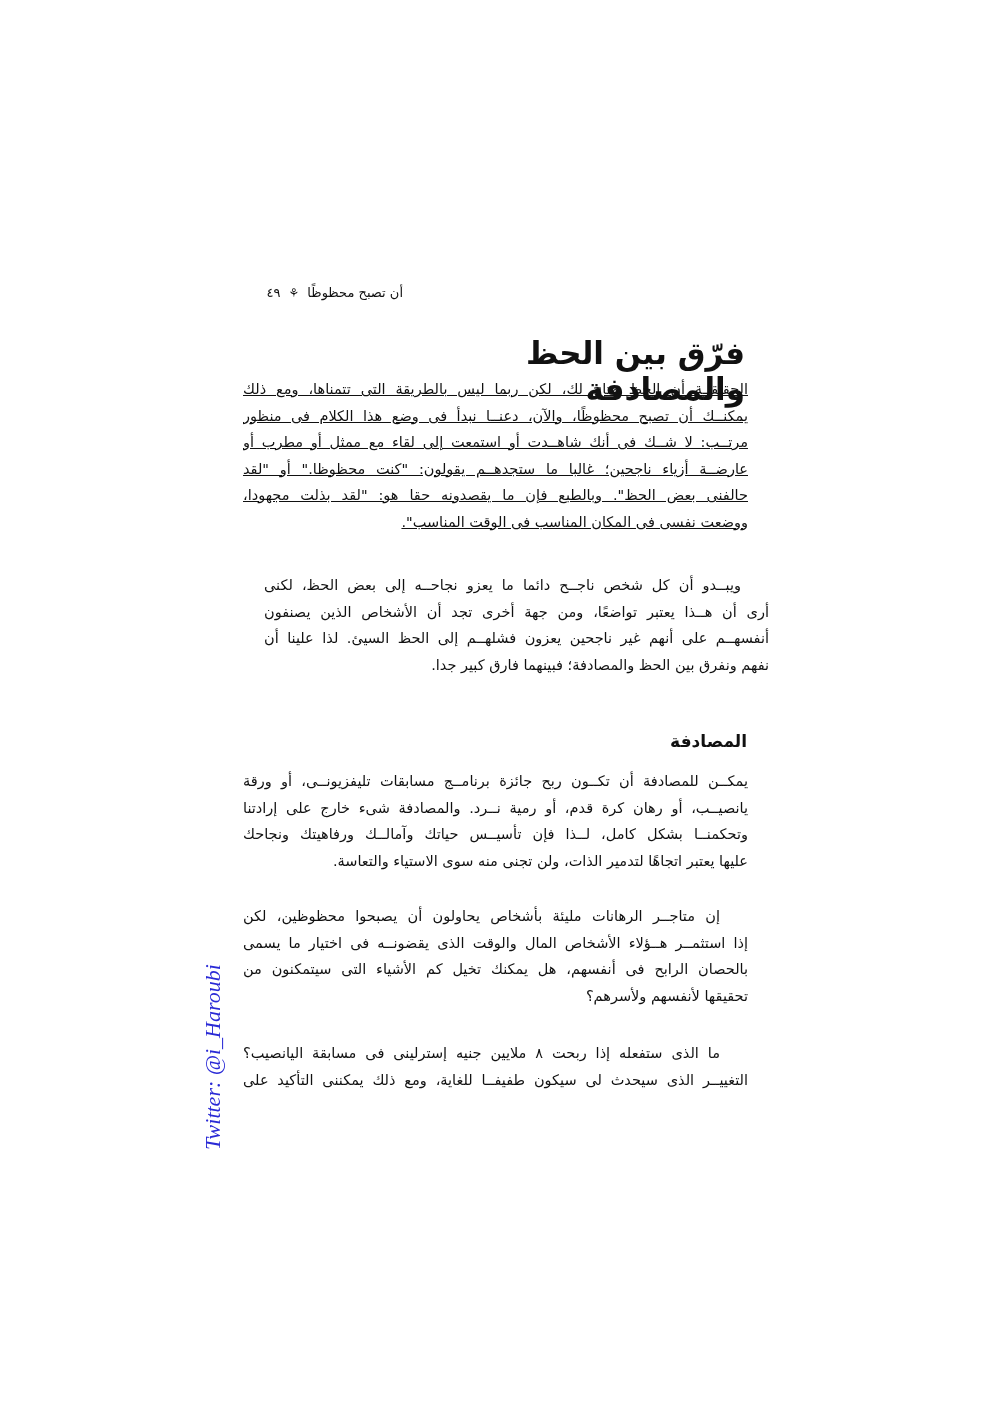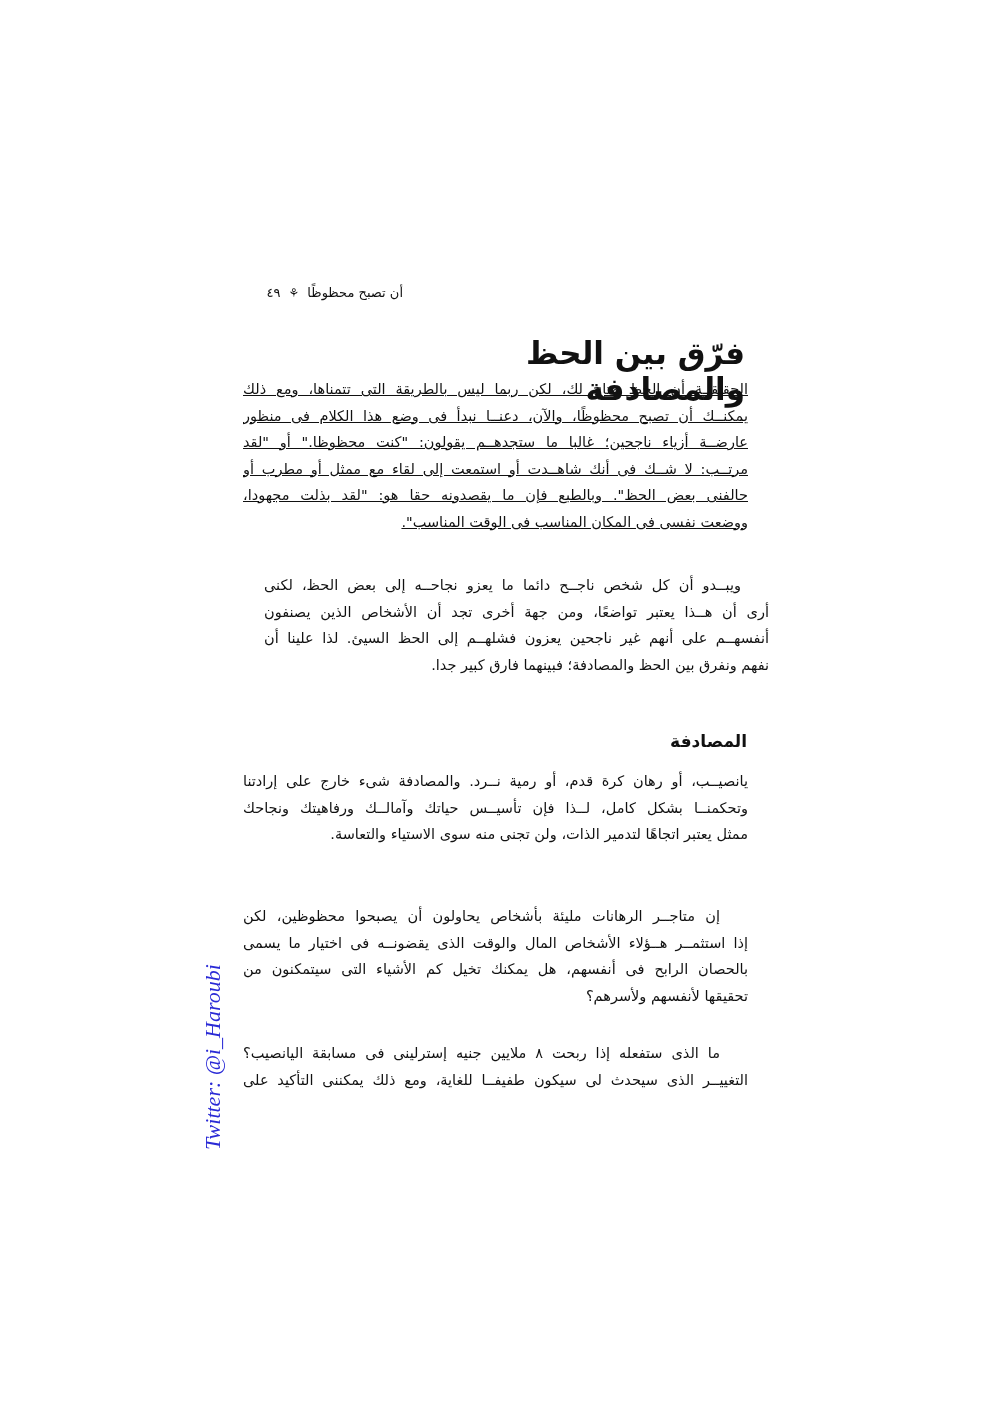--- a/index.html
+++ b/index.html
@@ -108,39 +108,40 @@
     <span class="rh-title">أن تصبح محظوظًا</span>
     <span class="rh-ornament">⚘</span>
     <span class="rh-page">٤٩</span>
   </div>
 
   <div class="chapter-title">فرّق بين الحظ والمصادفة</div>
 
   <div class="para" style="top:376px;text-decoration:underline;">
     <span class="line">الحقيقــة أن الحظ متاح لك، لكن ربما ليس بالطريقة التى تتمناها، ومع ذلك</span>
     <span class="line">يمكنــك أن تصبح محظوظًا، والآن، دعنــا نبدأ فى وضع هذا الكلام فى منظور</span>
+    <span class="line">مرتــب: لا شــك فى أنك شاهــدت أو استمعت إلى لقاء مع ممثل أو مطرب أو</span>
     <span class="line">عارضــة أزياء ناجحين؛ غالبا ما ستجدهــم يقولون: "كنت محظوظا." أو "لقد</span>
-    <span class="line">مرتــب: لا شــك فى أنك شاهــدت أو استمعت إلى لقاء مع ممثل أو مطرب أو</span>
     <span class="line">حالفنى بعض الحظ". وبالطبع فإن ما يقصدونه حقا هو: "لقد بذلت مجهودا،</span>
     <span class="line last">ووضعت نفسى فى المكان المناسب فى الوقت المناسب".</span>
   </div>
 
   <div class="para" style="top:572px;margin-left:21px;">
     <span class="line indent">ويبــدو أن كل شخص ناجــح دائما ما يعزو نجاحــه إلى بعض الحظ، لكنى</span>
     <span class="line">أرى أن هــذا يعتبر تواضعًا، ومن جهة أخرى تجد أن الأشخاص الذين يصنفون</span>
     <span class="line">أنفسهــم على أنهم غير ناجحين يعزون فشلهــم إلى الحظ السيئ. لذا علينا أن</span>
     <span class="line last">نفهم ونفرق بين الحظ والمصادفة؛ فبينهما فارق كبير جدا.</span>
   </div>
 
   <div class="section-title">المصادفة</div>
 
   <div class="para" style="top:768px;">
+    <span class="line">يمكــن للمصادفة أن تكــون ربح جائزة برنامــج مسابقات تليفزيونــى، أو ورقة</span>
     <span class="line">يانصيــب، أو رهان كرة قدم، أو رمية نــرد. والمصادفة شىء خارج على إرادتنا</span>
     <span class="line">وتحكمنــا بشكل كامل، لــذا فإن تأسيــس حياتك وآمالــك ورفاهيتك ونجاحك</span>
-    <span class="line last">ممثل يعتبر اتجاهًا لتدمير الذات، ولن تجنى منه سوى الاستياء والتعاسة.</span>
+    <span class="line last">عليها يعتبر اتجاهًا لتدمير الذات، ولن تجنى منه سوى الاستياء والتعاسة.</span>
   </div>
 
   <div class="para" style="top:903px;">
     <span class="line indent">إن متاجــر الرهانات مليئة بأشخاص يحاولون أن يصبحوا محظوظين، لكن</span>
     <span class="line">إذا استثمــر هــؤلاء الأشخاص المال والوقت الذى يقضونــه فى اختيار ما يسمى</span>
     <span class="line">بالحصان الرابح فى أنفسهم، هل يمكنك تخيل كم الأشياء التى سيتمكنون من</span>
     <span class="line last">تحقيقها لأنفسهم ولأسرهم؟</span>
   </div>
 
   <div class="para" style="top:1040px;">

